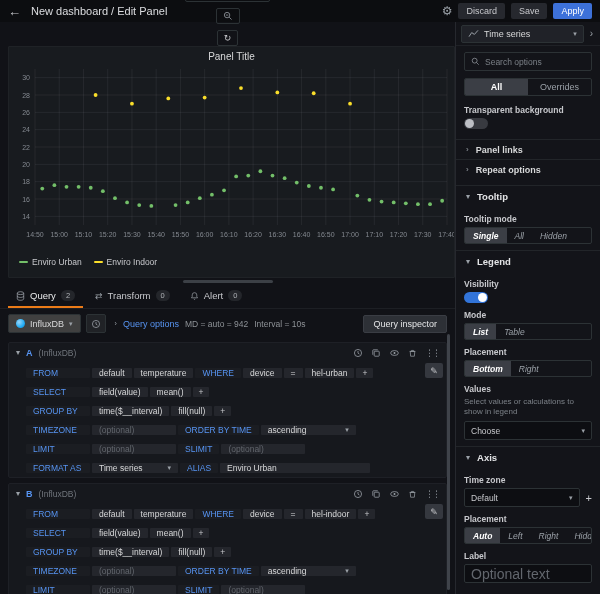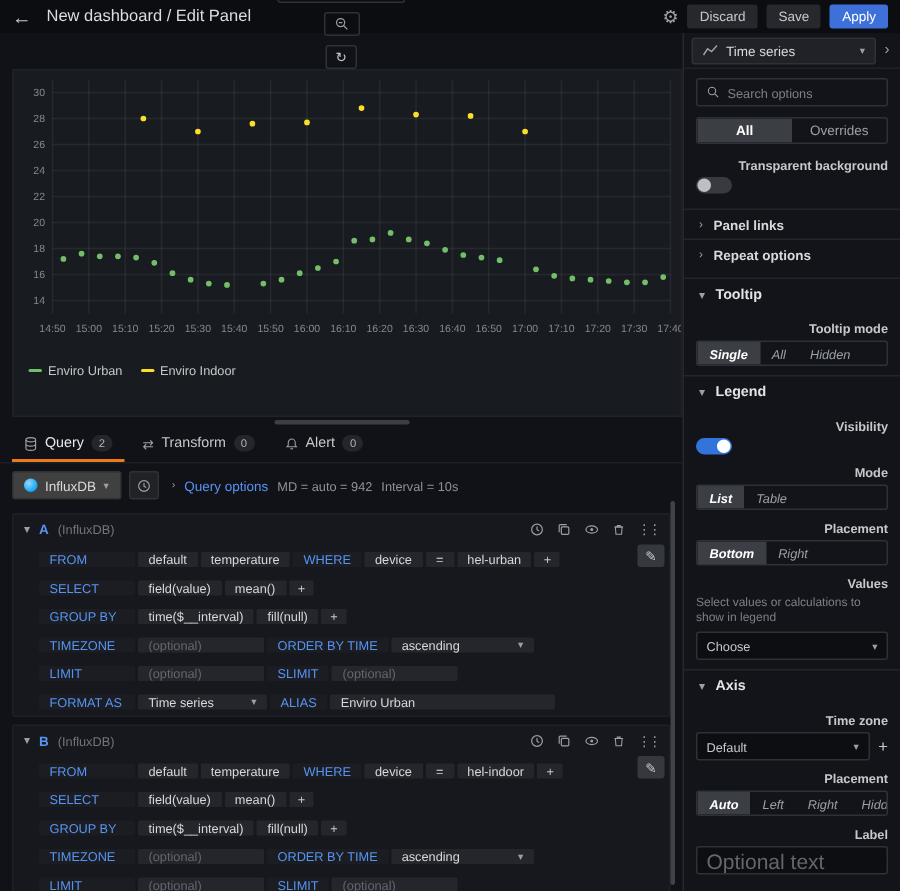--- a/index.html
+++ b/index.html
@@ -89,21 +89,21 @@
   .pt-select { flex:1; display:flex; align-items:center; gap:5px; background:#202228; border:1px solid #2c3235; border-radius:2px; height:18px; padding:0 6px; font-size:9px; color:#d8d9da; cursor:pointer; }
   .pt-select .caret { margin-left:auto; }
   .side-collapse { color:#9aa0a7; font-size:10px; padding:0 2px; cursor:pointer; }
   .sb-scroll { padding:6px 8px 0; }
   .search-box { display:flex; align-items:center; gap:5px; border:1px solid #2c3235; border-radius:2px; height:19px; padding:0 6px; margin-bottom:7px; }
   .search-box input { flex:1; background:transparent; border:none; outline:none; color:#c7c8cc; font-size:8.5px; font-family:inherit; width:90px; }
   .search-box input::placeholder { color:#7b8087; }
   .ao-group { display:flex; border:1px solid #2c3235; border-radius:2px; overflow:hidden; height:18px; margin-bottom:9px; }
   .ao-tab { flex:1; display:flex; align-items:center; justify-content:center; font-size:9px; color:#9aa0a7; cursor:pointer; }
   .ao-tab.active { background:#3b3e45; color:#ffffff; font-weight:700; }
-  .opt-label { font-size:8.5px; color:#c7c8cc; font-weight:700; margin:7px 0 3px;text-align:right; }
+  .opt-label { font-size:8.5px; color:#c7c8cc; font-weight:700; margin:7px 0 3px; }
   .opt-sublabel { font-size:8px; color:#7b8087; margin:1px 0 4px; line-height:1.25; }
   .toggle { width:24px; height:11px; border-radius:6px; position:relative; cursor:pointer; }
   .toggle.off { background:#383a40; }
   .toggle.off .knob { position:absolute; left:1px; top:1px; width:9px; height:9px; border-radius:50%; background:#bdbfc4; }
   .toggle.on { background:#3274d9; }
   .toggle.on .knob { position:absolute; right:1px; top:1px; width:9px; height:9px; border-radius:50%; background:#ffffff; }
   .collapse-row { display:flex; align-items:center; gap:7px; height:20px; border-top:1px solid #222529; font-size:9px; font-weight:700; color:#d8d9da; cursor:pointer; margin:0 -8px; padding:0 10px; }
   .collapse-row:last-of-type { border-bottom:1px solid #222529; }
   .collapse-row .cchev { color:#9aa0a7; font-size:8px; font-weight:400; }
   .sect-head { display:flex; align-items:center; gap:7px; height:22px; font-size:9.5px; font-weight:700; color:#e3e4e6; border-top:1px solid #222529; margin:6px -8px 0; padding:0 10px; cursor:pointer; }
@@ -164,20 +164,21 @@
               <circle cx="5.7" cy="5.7" r="3.8"></circle>
               <path d="M8.6 8.6L12 12M4 5.7h3.4"></path>
             </svg>
         </button>
         <button class="tool-btn">
           <span>↻</span>
         </button>
       </div>
 
       <div class="panel">
+        <div class="panel-title">Panel Title</div>
         <svg id="chart-svg" width="445" height="188" viewBox="0 0 445 188">
             <line x1="26" x2="438" y1="153.33333333333334" y2="153.33333333333334" stroke="rgba(204,204,220,0.08)"></line>
             <line x1="26" x2="438" y1="136" y2="136" stroke="rgba(204,204,220,0.08)"></line>
             <line x1="26" x2="438" y1="118.66666666666667" y2="118.66666666666667" stroke="rgba(204,204,220,0.08)"></line>
             <line x1="26" x2="438" y1="101.33333333333334" y2="101.33333333333334" stroke="rgba(204,204,220,0.08)"></line>
             <line x1="26" x2="438" y1="84" y2="84" stroke="rgba(204,204,220,0.08)"></line>
             <line x1="26" x2="438" y1="66.66666666666666" y2="66.66666666666666" stroke="rgba(204,204,220,0.08)"></line>
             <line x1="26" x2="438" y1="49.333333333333336" y2="49.333333333333336" stroke="rgba(204,204,220,0.08)"></line>
             <line x1="26" x2="438" y1="32" y2="32" stroke="rgba(204,204,220,0.08)"></line>
             <line x1="26" x2="438" y1="14.666666666666666" y2="14.666666666666666" stroke="rgba(204,204,220,0.08)"></line>
@@ -315,20 +316,21 @@
               <circle cx="7" cy="7" r="5"></circle>
               <path d="M7 4.2v3l2 1.3"></path>
             </svg>
         </span>
         <div class="qopt">
           <span class="caret">›</span>
           <span class="qo-label">Query options</span>
           <span>MD = auto = 942</span>
           <span>Interval = 10s</span>
         </div>
+        <button class="inspector">Query inspector</button>
       </div>
 
       <div class="qcard">
         <div class="qhead">
           <span class="chev">▾</span>
           <span class="refid">A</span>
           <span class="dsname">(InfluxDB)</span>
           <span class="qicons">
             <span class="qi">
                 <svg class="ic icon-svg" width="10" height="10" viewBox="0 0 14 14">

